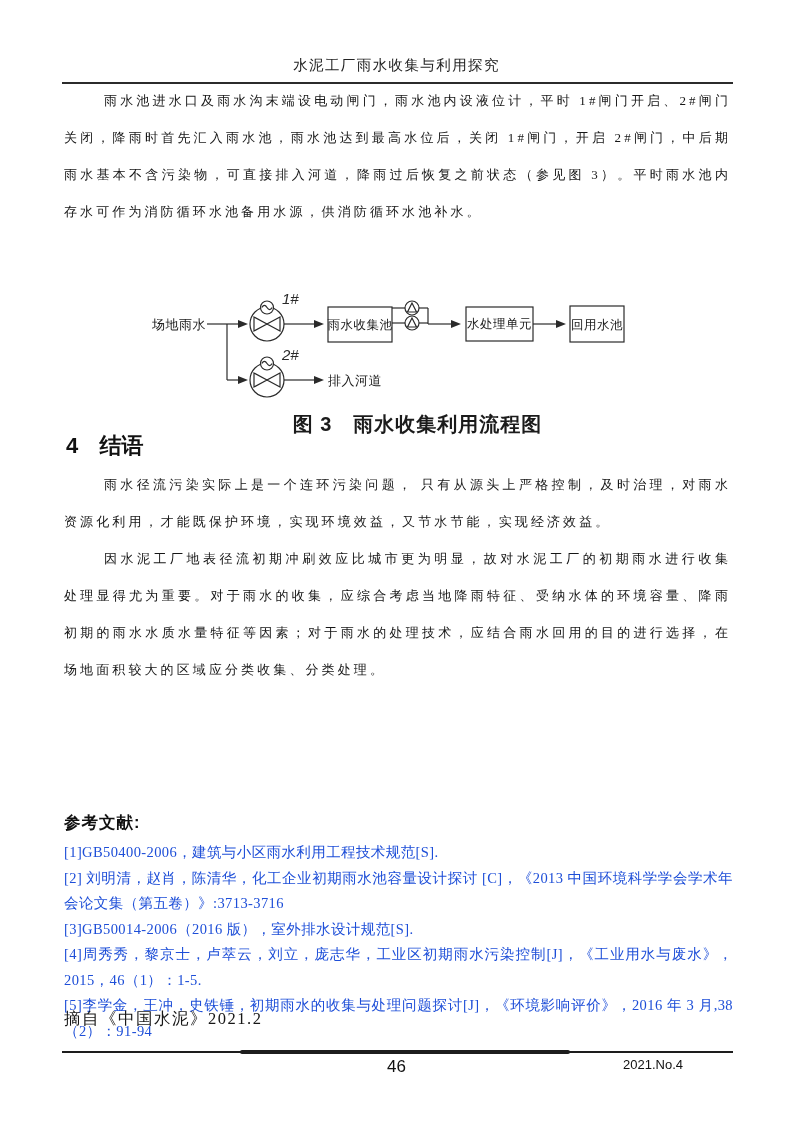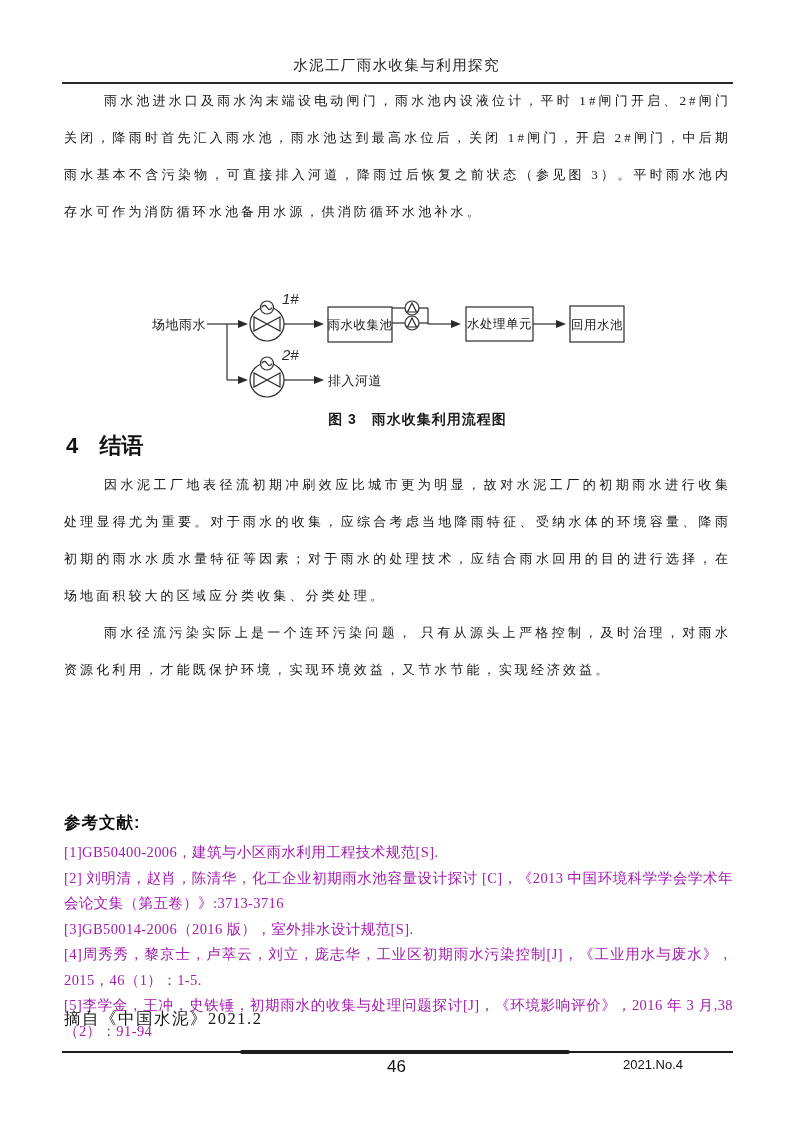--- a/index.html
+++ b/index.html
@@ -26,38 +26,38 @@
   .fd-stroke { stroke:#2a2a2a; stroke-width:1.2; fill:none; }
   .fd-white  { stroke:#2a2a2a; stroke-width:1.2; fill:#ffffff; }
   .fd-fill   { fill:#2a2a2a; stroke:none; }
   .dlabel { font-family:"Liberation Serif",serif; font-size:13px; fill:#1a1a1a; letter-spacing:0.5px; }
   .dbox-label { font-family:"Liberation Serif",serif; font-size:12.5px; fill:#1a1a1a; text-anchor:middle; letter-spacing:0.5px; }
   .dvalve-label { font-family:"Liberation Sans",sans-serif; font-style:italic; font-size:15px; fill:#2a2a2a; }
 
   .figure-caption {
     position:absolute; top:411px; left:0; width:100%; text-align:center; text-indent:42px;
     font-family:"Liberation Sans","DejaVu Sans",sans-serif; font-weight:bold;
-    font-size:14px; letter-spacing:1px; color:#1b1b1b;
+    font-size:20px; letter-spacing:1px; color:#1b1b1b;
   }
   .section-heading {
     position:absolute; top:431px; left:66px;
     font-family:"Liberation Sans","DejaVu Sans",sans-serif; font-weight:bold; font-size:22px; color:#111;
   }
   .section-heading .num { margin-right:15px; }
   .conclusion { position:absolute; top:466px; left:64px; width:667px; }
   .conclusion p { margin:0; }
 
   .references { position:absolute; top:764px; left:64px; width:669px; }
   .ref-heading {
     font-family:"Liberation Sans","DejaVu Sans",sans-serif; font-weight:bold;
     font-size:16.5px; letter-spacing:1px; color:#111; margin-bottom:6px;margin-top:48px;
   }
   .ref-item {
     font-size:14.5px; line-height:25.5px; letter-spacing:0.4px;
-    text-align:justify; color:#a21caf;
+    text-align:justify; color:#1d4ed8;
   }
   .source-note {
     position:absolute; top:1008px; left:64px;
     font-size:16.5px; letter-spacing:1.5px; color:#161616;
   }
   .footer-rule { position:absolute; top:1051px; left:62px; width:671px; height:2px; background:#1d1d1d; }
   .footer-rule-bulge { position:absolute; top:1050px; left:240px; width:330px; height:4px; background:#1d1d1d; border-radius:2px; }
   .page-number {
     position:absolute; top:1057px; left:0; width:100%; text-align:center;
     font-family:"Liberation Sans","DejaVu Sans",sans-serif; font-size:17px; color:#111;
@@ -147,22 +147,22 @@
   </svg>
 
   <div class="figure-caption">图 3　雨水收集利用流程图</div>
 
   <h2 class="section-heading">
     <span class="num">4</span>
     <span>结语</span>
   </h2>
 
   <div class="conclusion">
+    <p class="cn-body">雨水径流污染实际上是一个连环污染问题， 只有从源头上严格控制，及时治理，对雨水资源化利用，才能既保护环境，实现环境效益，又节水节能，实现经济效益。</p>
     <p class="cn-body">因水泥工厂地表径流初期冲刷效应比城市更为明显，故对水泥工厂的初期雨水进行收集处理显得尤为重要。对于雨水的收集，应综合考虑当地降雨特征、受纳水体的环境容量、降雨初期的雨水水质水量特征等因素；对于雨水的处理技术，应结合雨水回用的目的进行选择，在场地面积较大的区域应分类收集、分类处理。</p>
-    <p class="cn-body">雨水径流污染实际上是一个连环污染问题， 只有从源头上严格控制，及时治理，对雨水资源化利用，才能既保护环境，实现环境效益，又节水节能，实现经济效益。</p>
   </div>
 
   <div class="references">
     <div class="ref-heading">参考文献:</div>
     <p class="ref-item">[1]GB50400-2006，建筑与小区雨水利用工程技术规范[S].</p>
     <p class="ref-item">[2] 刘明清，赵肖，陈清华，化工企业初期雨水池容量设计探讨 [C]，《2013 中国环境科学学会学术年会论文集（第五卷）》:3713-3716</p>
     <p class="ref-item">[3]GB50014-2006（2016 版），室外排水设计规范[S].</p>
     <p class="ref-item">[4]周秀秀，黎京士，卢萃云，刘立，庞志华，工业区初期雨水污染控制[J]，《工业用水与废水》，2015，46（1）：1-5.</p>
     <p class="ref-item">[5]李学金，王冲，史铁锤，初期雨水的收集与处理问题探讨[J]，《环境影响评价》，2016 年 3 月,38（2）：91-94</p>
   </div>

